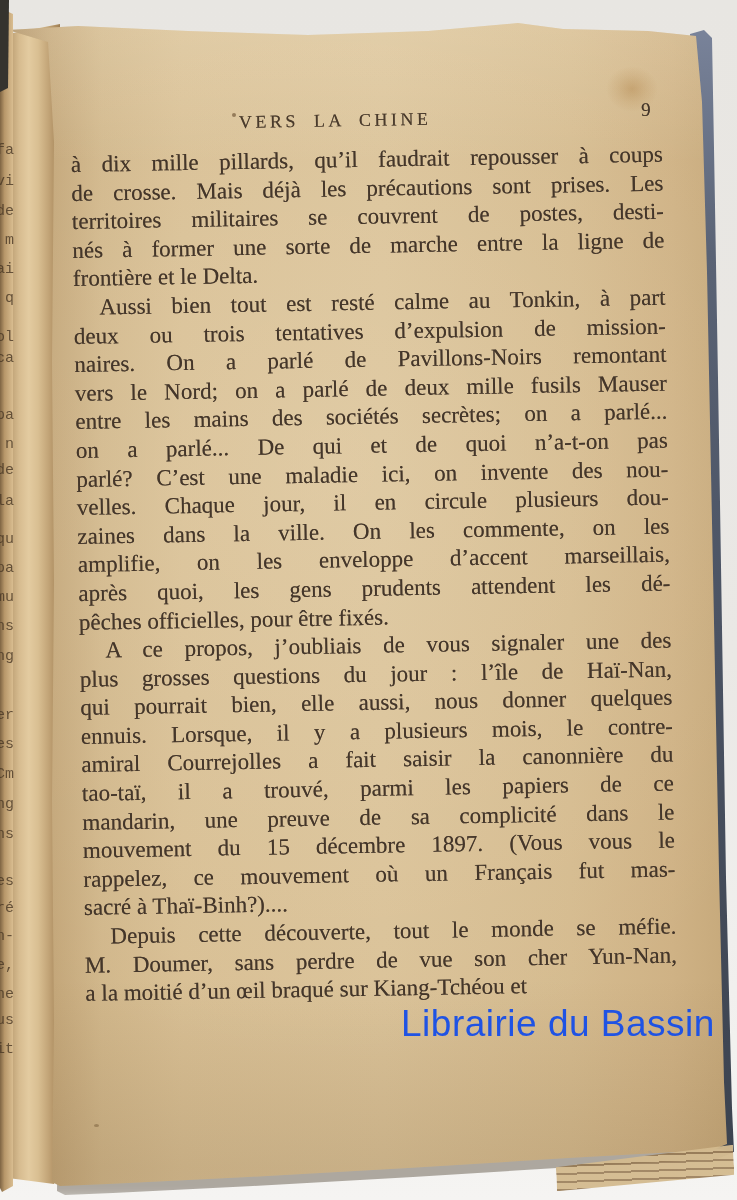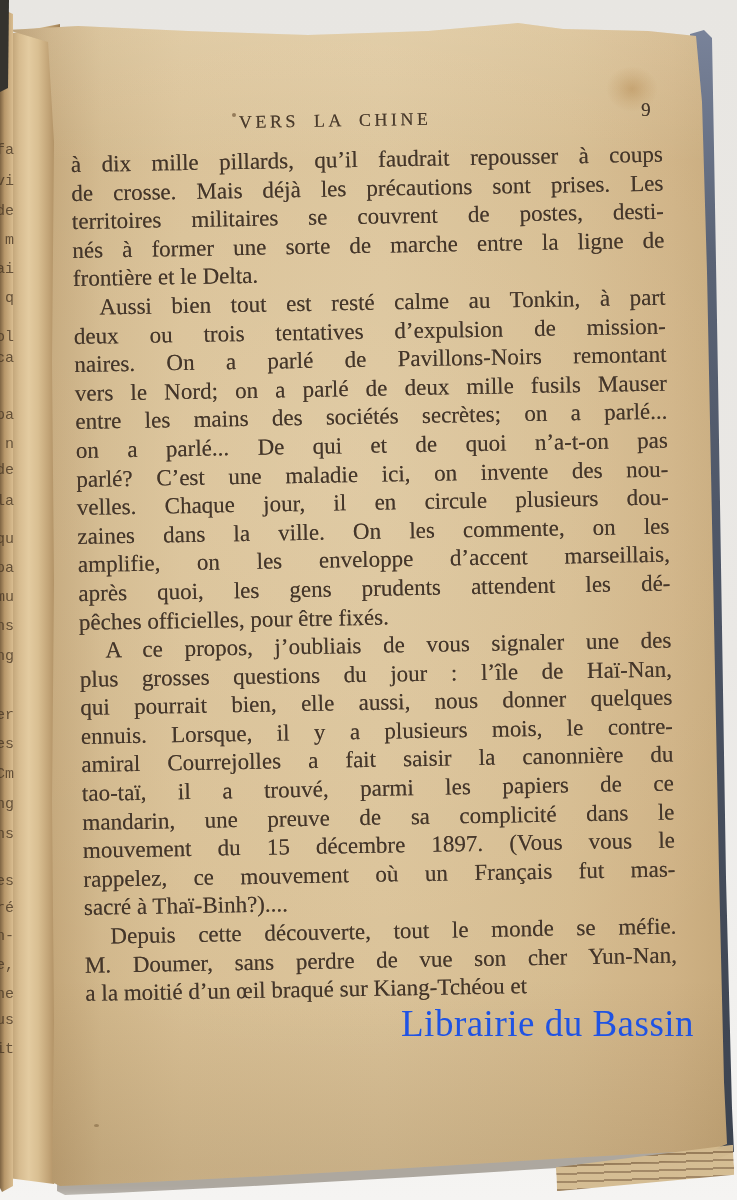--- a/index.html
+++ b/index.html
@@ -56,21 +56,21 @@
     text-shadow:0 0 0.6px rgba(68,54,42,0.65);}
   .header{position:relative;height:43px;}
   .running-title{position:absolute;left:265px;top:3px;transform:translateX(-50%);
     font-size:18px;letter-spacing:3.5px;word-spacing:7px;color:#4a3b2c;white-space:nowrap;}
   .page-num{position:absolute;left:571px;top:-2px;font-size:19px;}
   .bl{text-align:justify;text-align-last:justify;white-space:normal;}
   .ind{text-indent:26px;}
   .end{text-align-last:left;}
   
   .watermark{position:absolute;left:401px;top:1004px;z-index:9;
-    font-family:Liberation Serif, serif;font-size:37px;line-height:40px;
+    font-family:Liberation Sans, sans-serif;font-size:37px;line-height:40px;
     letter-spacing:0.5px;white-space:nowrap;}
 </style>
 </head>
 <body>
 
 <div class="photo">
 
   <div class="page-shadow page-shape"></div>
   <div class="cover-edge"></div>
   <div class="curl"></div>

